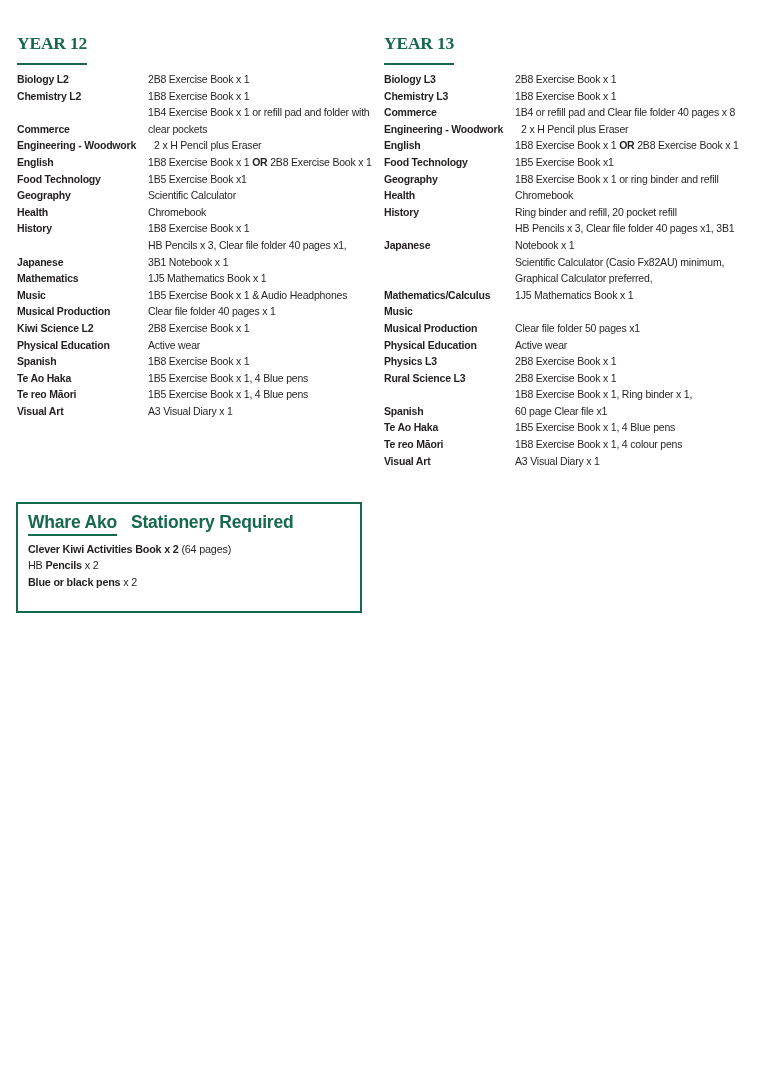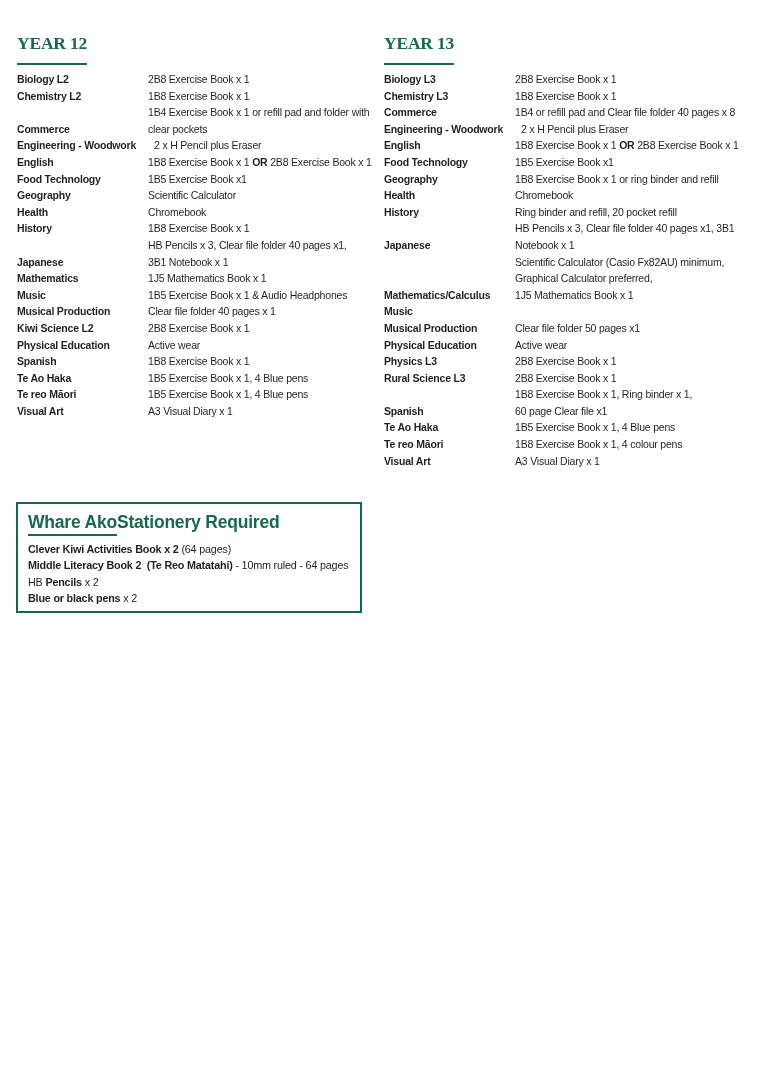--- a/index.html
+++ b/index.html
@@ -41,20 +41,21 @@
   .whare-title {
     margin: 0 0 5px 0;
     font-size: 17.5px; font-weight: 700;
     color: var(--accent, #16684e);
     letter-spacing: -0.2px;
   }
   .whare-title .underline {
     display: inline-block;
     border-bottom: 2.5px solid var(--accent, #16684e);
     padding-bottom: 1px;
+    margin-right: 14px;
   }
   .wlines { font-size: 10.8px; line-height: 16.4px; letter-spacing: -0.2px; }
   .wline { white-space: pre; }
 </style>
 </head>
 <body style="--accent: #16684e; --text: #231f20; background: rgb(255, 255, 255);">
 
 <div class="page">
 
   <section class="col y12">
@@ -227,19 +228,18 @@
           <span class="subject">Visual Art</span>
           <span class="items"><span>A3 Visual Diary x 1</span></span>
         </div>
       </div>
   </section>
 
   <section class="whare-box">
     <h3 class="whare-title"><span class="underline">Whare Ako</span><span>Stationery Required</span></h3>
     <div class="wlines">
         <div class="wline"><span class="b">Clever Kiwi Activities Book x 2</span><span> (64 pages)</span></div>
-        <div class="wline"><span class="b">Middle Literacy Book 2  (Te Reo Matatahi)</span><span> - 10mm ruled - 64 pages</span></div>
         <div class="wline"><span>HB </span><span class="b">Pencils</span><span> x 2</span></div>
         <div class="wline"><span class="b">Blue or black pens</span><span> x 2</span></div>
       </div>
   </section>
 
 </div>
 
 </body></html>

